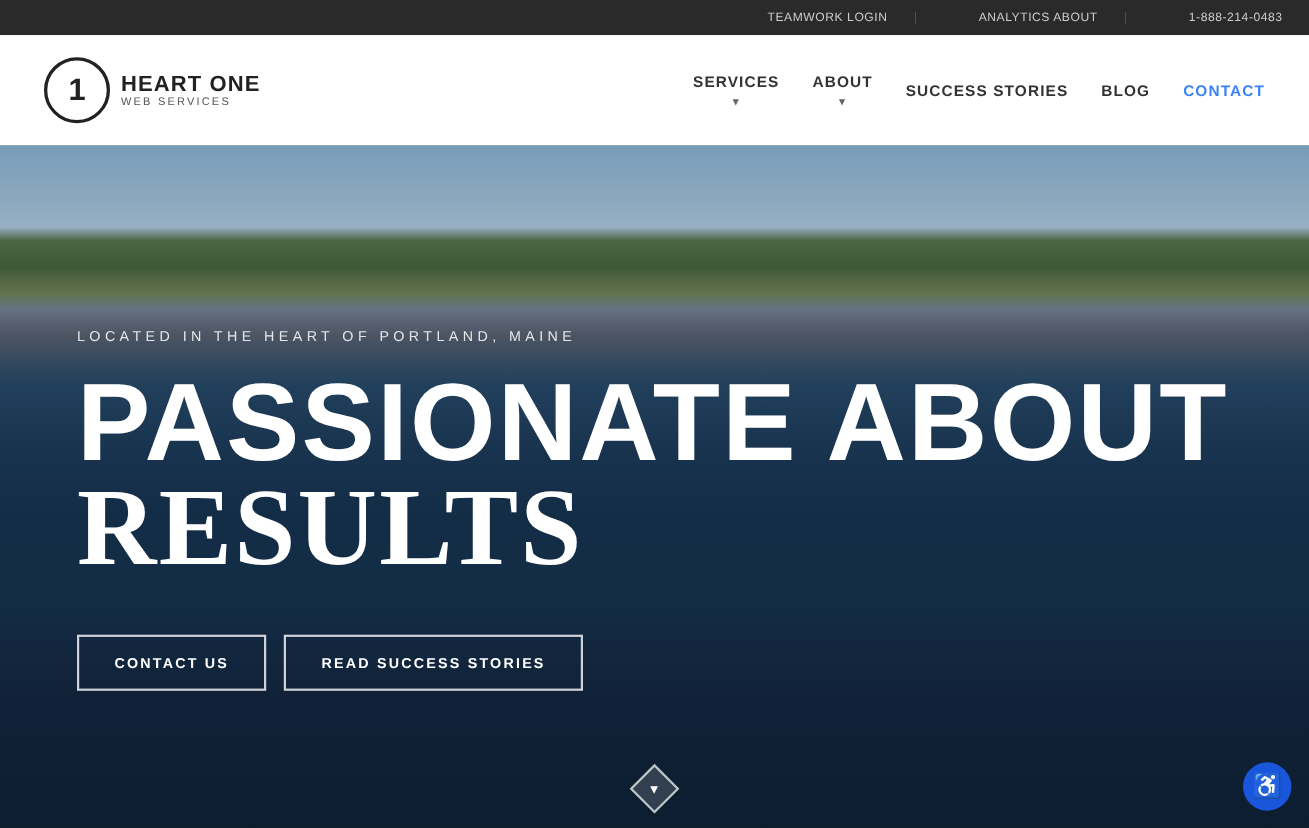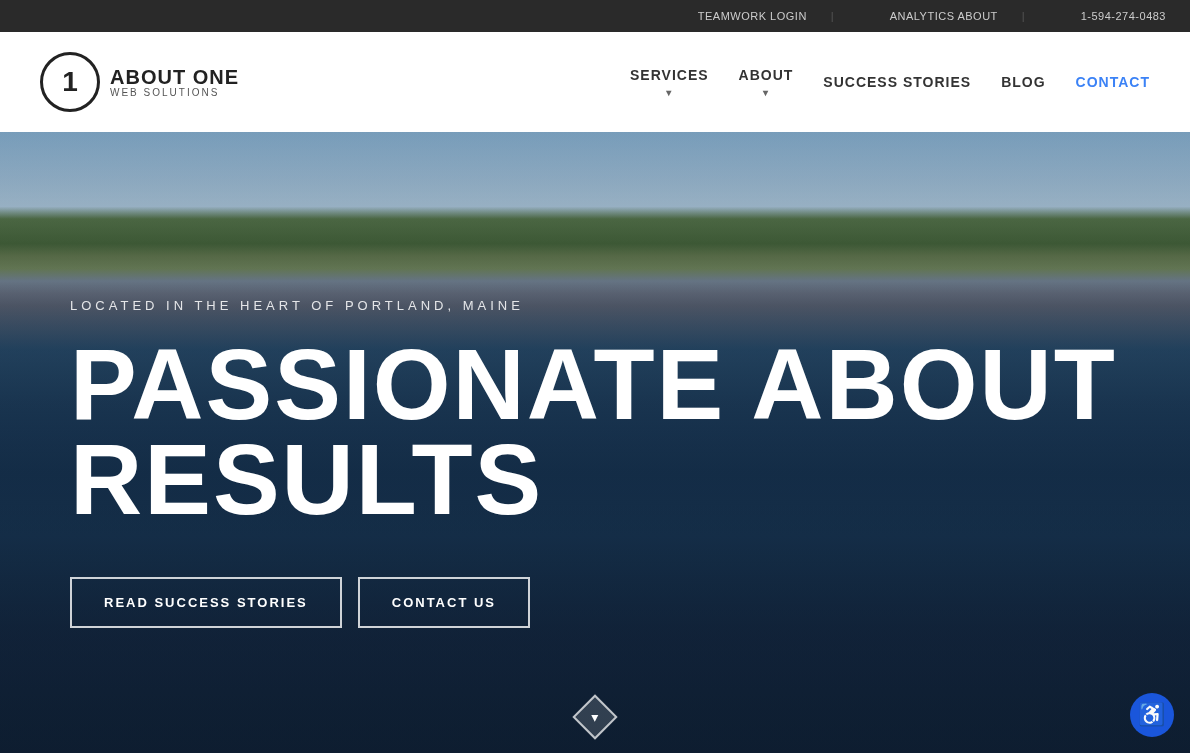--- a/index.html
+++ b/index.html
@@ -182,21 +182,21 @@
       letter-spacing: 2px;
       font-family: 'Arial Black', Arial, sans-serif;
     }
     .hero-title-line2 {
       font-size: 100px;
       font-weight: 900;
       color: #fff;
       text-transform: uppercase;
       line-height: 0.95;
       letter-spacing: 2px;
-      font-family: Liberation Sans, sans-serif;
+      font-family: Liberation Serif, serif;
       margin-bottom: 50px;
     }
 
     .hero-buttons {
       display: flex;
       gap: 16px;
     }
     .btn-outline {
       padding: 16px 32px;
       border: 2px solid rgba(255,255,255,0.8);
@@ -257,31 +257,31 @@
     }
   </style>
 </head>
 <body>
 
 <div class="top-bar">
   <a class="top-bar-link">TEAMWORK LOGIN</a>
   <span class="separator">|</span>
   <a class="top-bar-link">ANALYTICS ABOUT</a>
   <span class="separator">|</span>
-  <a class="top-bar-link">1-594-274-0483</a>
+  <a class="top-bar-link">1-888-214-0483</a>
 </div>
 
 <nav class="main-nav">
   <div class="logo-area">
     <div class="logo-circle">
       <span>1</span>
     </div>
     <div class="logo-text">
-      <span class="page-one">ABOUT ONE</span>
-      <span class="web-solutions">WEB SOLUTIONS</span>
+      <span class="page-one">HEART ONE</span>
+      <span class="web-solutions">WEB SERVICES</span>
     </div>
   </div>
 
   <div class="nav-links">
     <a class="nav-item">
       <span>SERVICES</span>
       <span class="arrow">▾</span>
     </a>
     <a class="nav-item">
       <span>ABOUT</span>
@@ -301,22 +301,22 @@
 
 <section class="hero">
   <div class="hero-image-sim"></div>
   <div class="hero-bg"></div>
 
   <div class="hero-content">
     <p class="hero-subtitle">LOCATED IN THE HEART OF PORTLAND, MAINE</p>
     <h1 class="hero-title-line1">PASSIONATE ABOUT</h1>
     <h1 class="hero-title-line2">RESULTS</h1>
     <div class="hero-buttons">
+      <a class="btn-outline">CONTACT US</a>
       <a class="btn-outline">READ SUCCESS STORIES</a>
-      <a class="btn-outline">CONTACT US</a>
     </div>
   </div>
 
   <div class="scroll-indicator">
     <div class="scroll-diamond">
       <span class="scroll-diamond-inner">▾</span>
     </div>
   </div>
 
   <div class="accessibility-btn">

